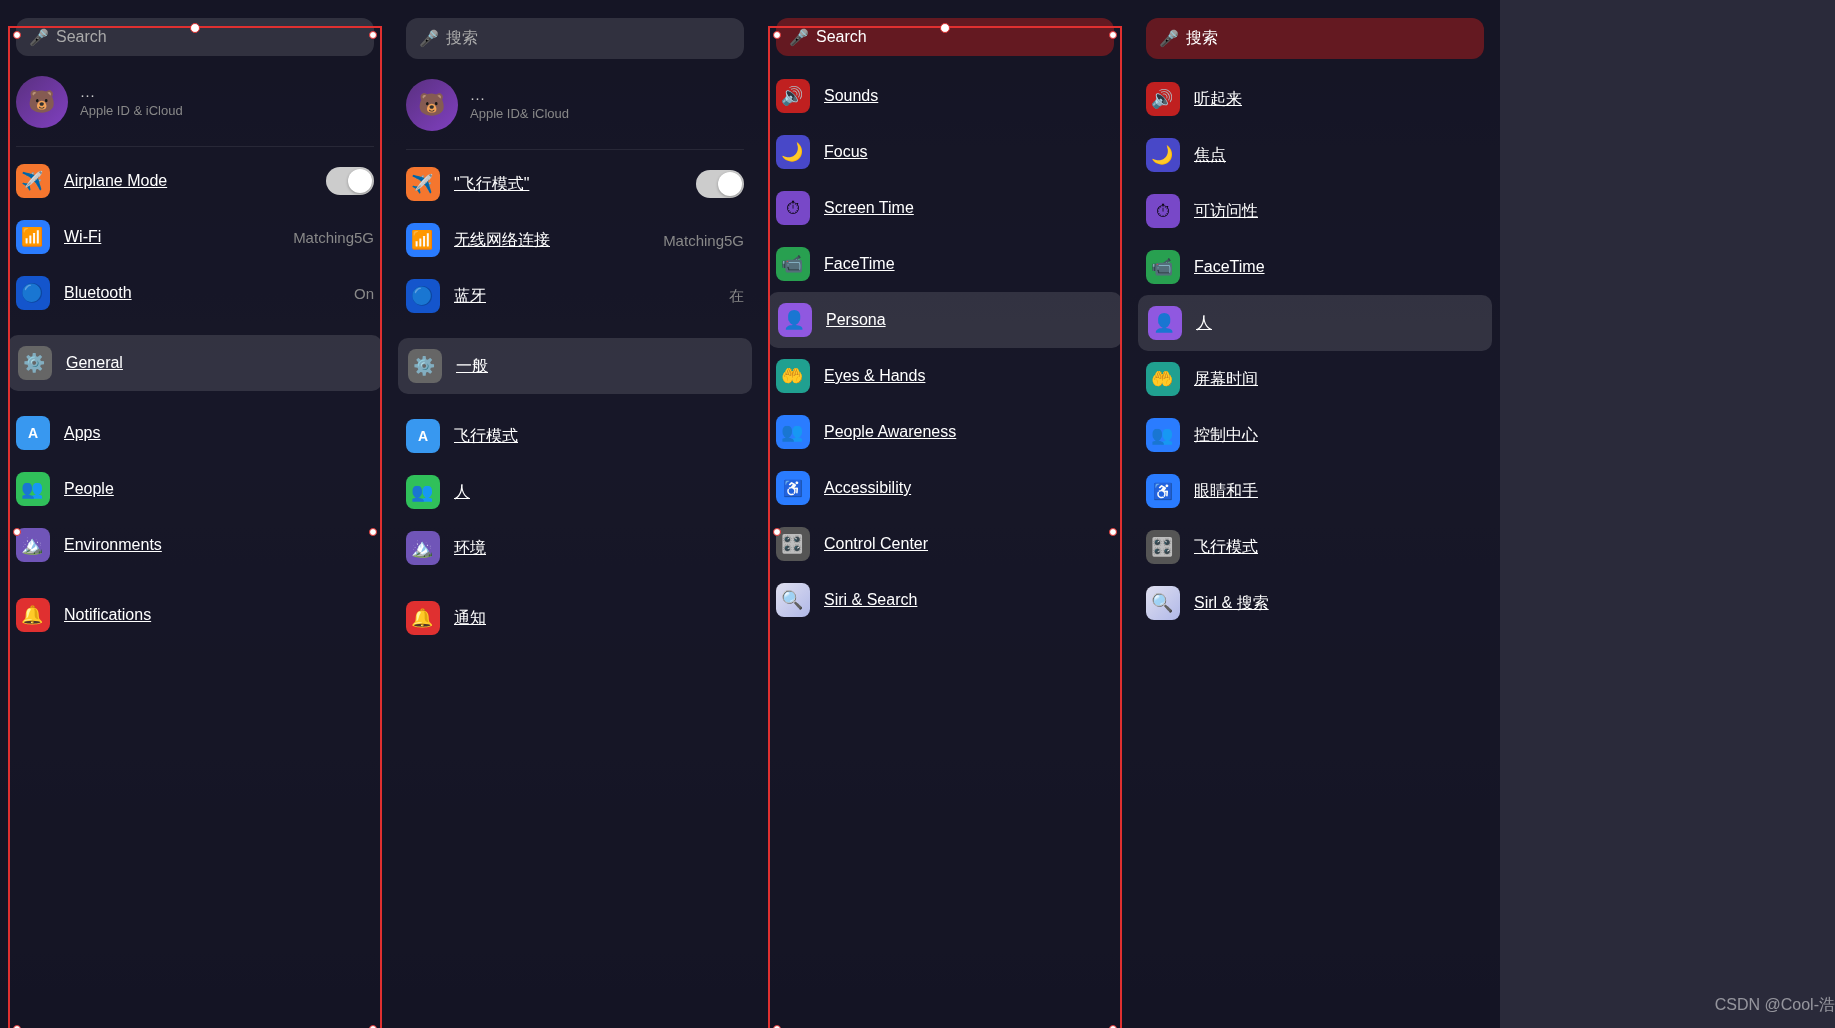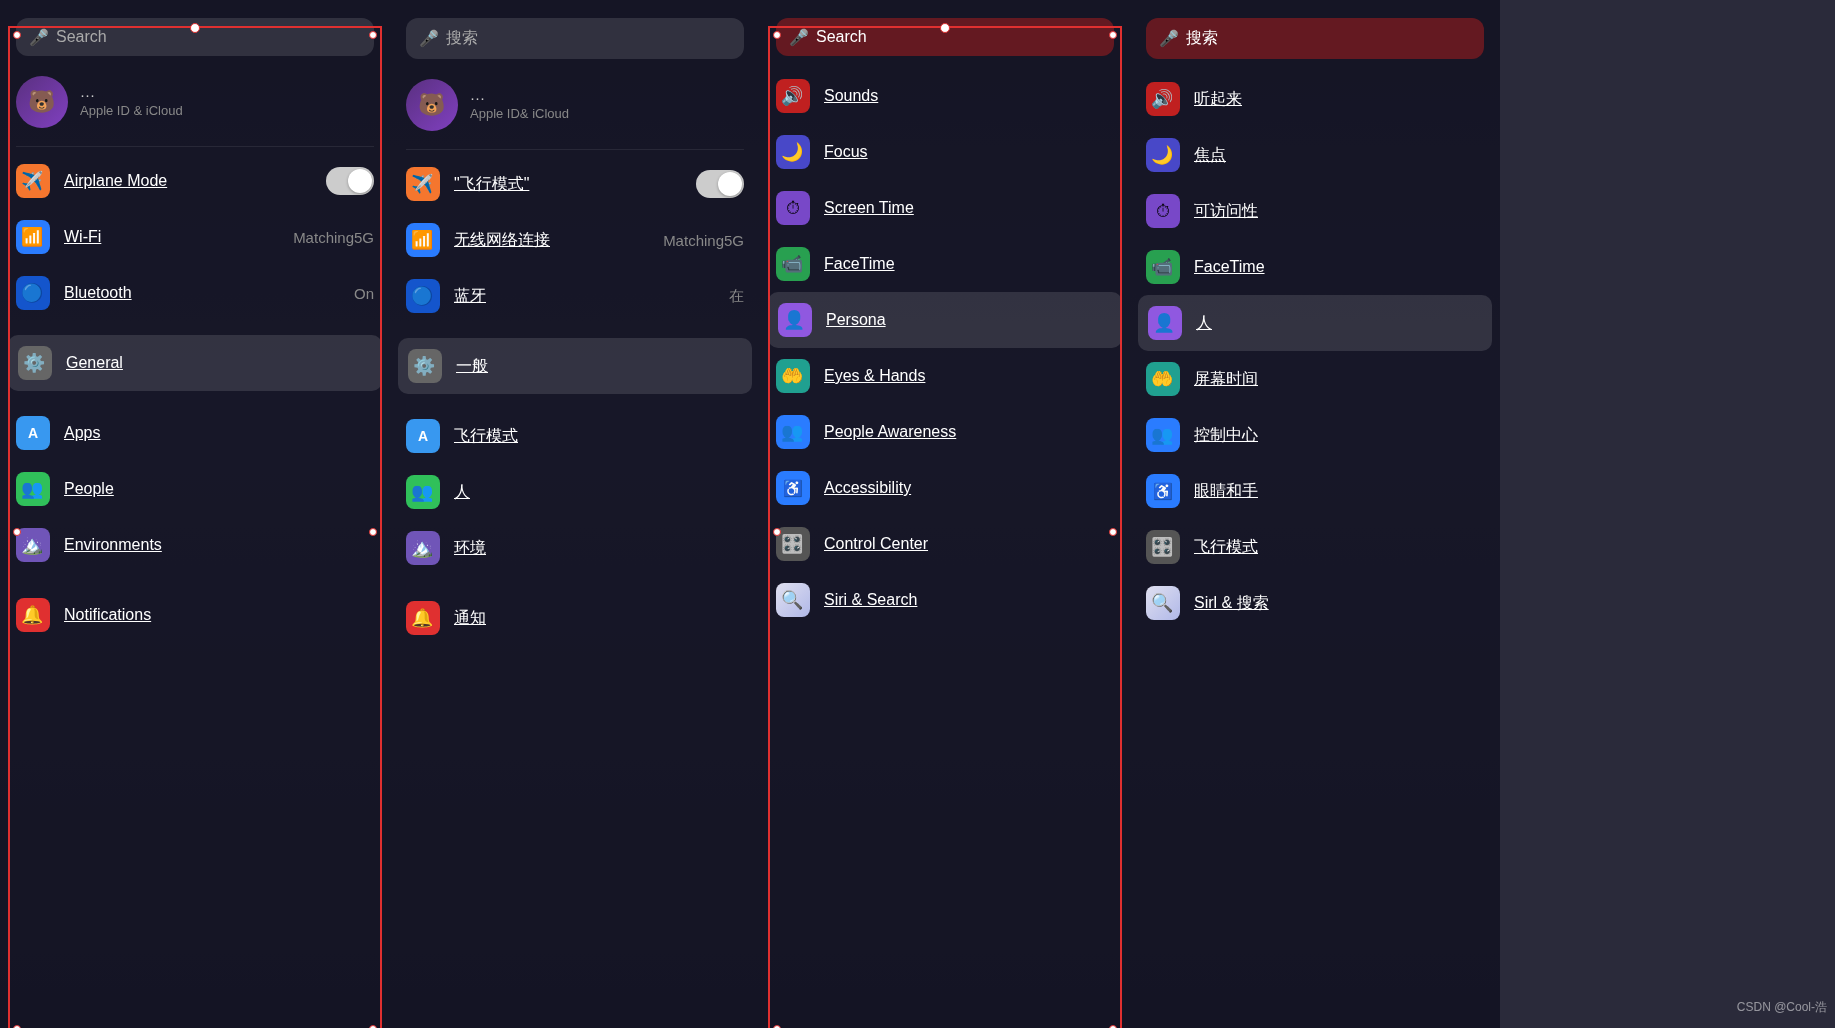--- a/index.html
+++ b/index.html
@@ -226,23 +226,23 @@
       margin: 6px 16px;
     }
 
     
     .section-gap { height: 14px; }
 
     
     .watermark {
       position: absolute;
       bottom: 12px;
-      right: 8px;
+      right: 0;
       color: rgba(255,255,255,0.5);
-      font-size: 12px;
+      font-size: 16px;
       z-index: 200;
     }
 
     .panel-content {
       position: relative;
       z-index: 2;
       height: 100%;
     }
 
     

